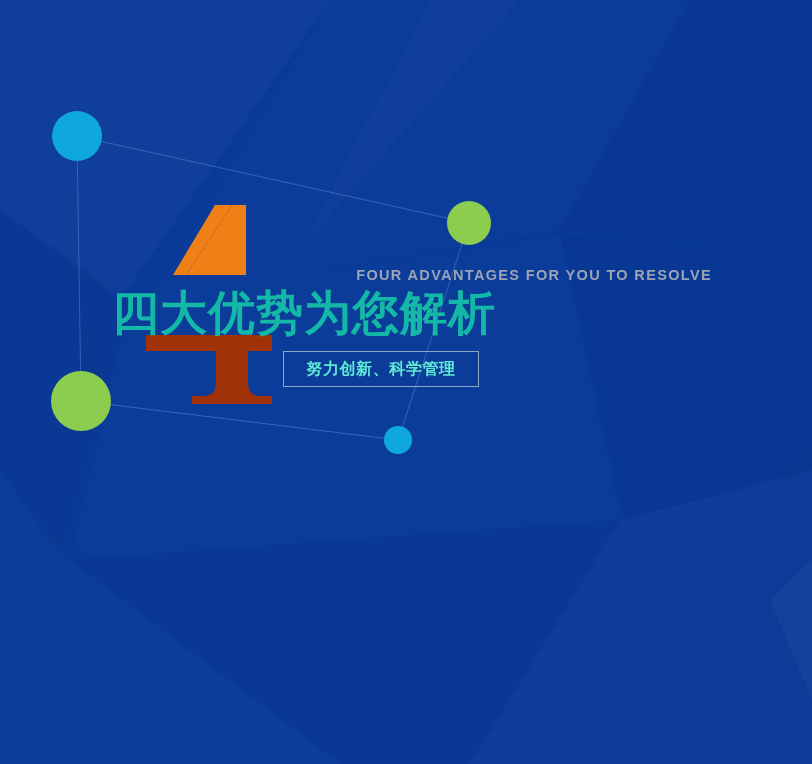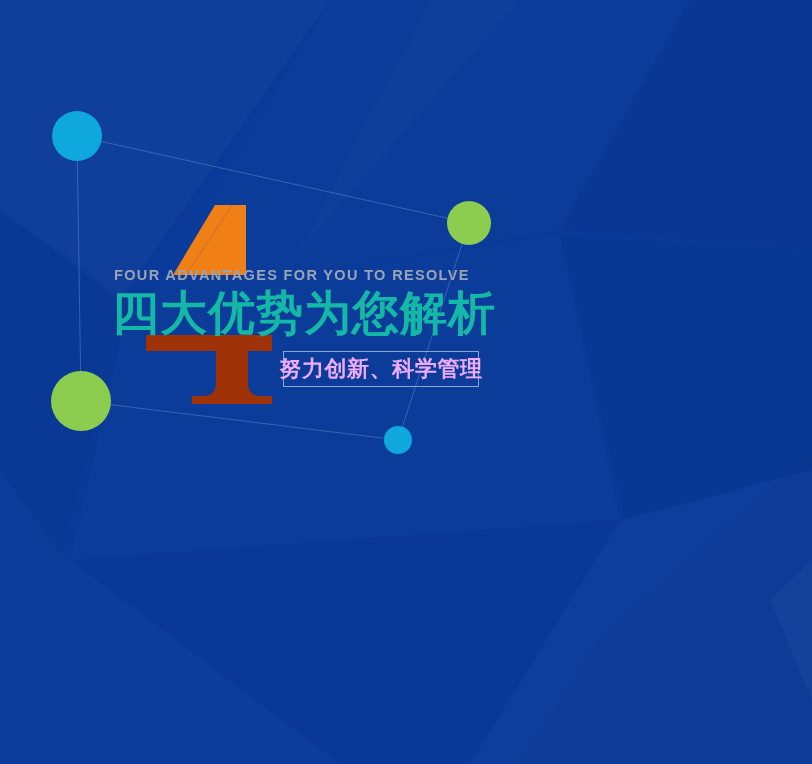--- a/index.html
+++ b/index.html
@@ -55,20 +55,21 @@
   }
   .eyebrow {
     font-size: 14.5px;
     font-weight: 700;
     letter-spacing: 1.35px;
     color: #9aa4b4;
     white-space: nowrap;
     line-height: 1;
     margin: 0 0 6px 2px;
     font-family: "Liberation Sans", "DejaVu Sans", sans-serif;
+    text-align: right;
   }
   .headline {
     font-size: 47px;
     font-weight: 700;
     color: #14b8a6;
     letter-spacing: 1px;
     line-height: 1.02;
     margin: 0;
     white-space: nowrap;
     font-family: "DejaVu Sans", "Liberation Sans", sans-serif;
@@ -79,23 +80,23 @@
     top: 351px;
     width: 196px;
     height: 36px;
     border: 1px solid #8fa6c8;
     box-sizing: border-box;
     display: flex;
     align-items: center;
     justify-content: center;
   }
   .tagline-text {
-    font-size: 22px;
+    font-size: 16px;
     font-weight: 700;
-    color: #f0abfc;
+    color: #5eead4;
     letter-spacing: 0.6px;
     white-space: nowrap;
     font-family: "DejaVu Sans", "Liberation Sans", sans-serif;
   }
 </style>
 </head>
 <body>
 
 <div id="stage">
 

